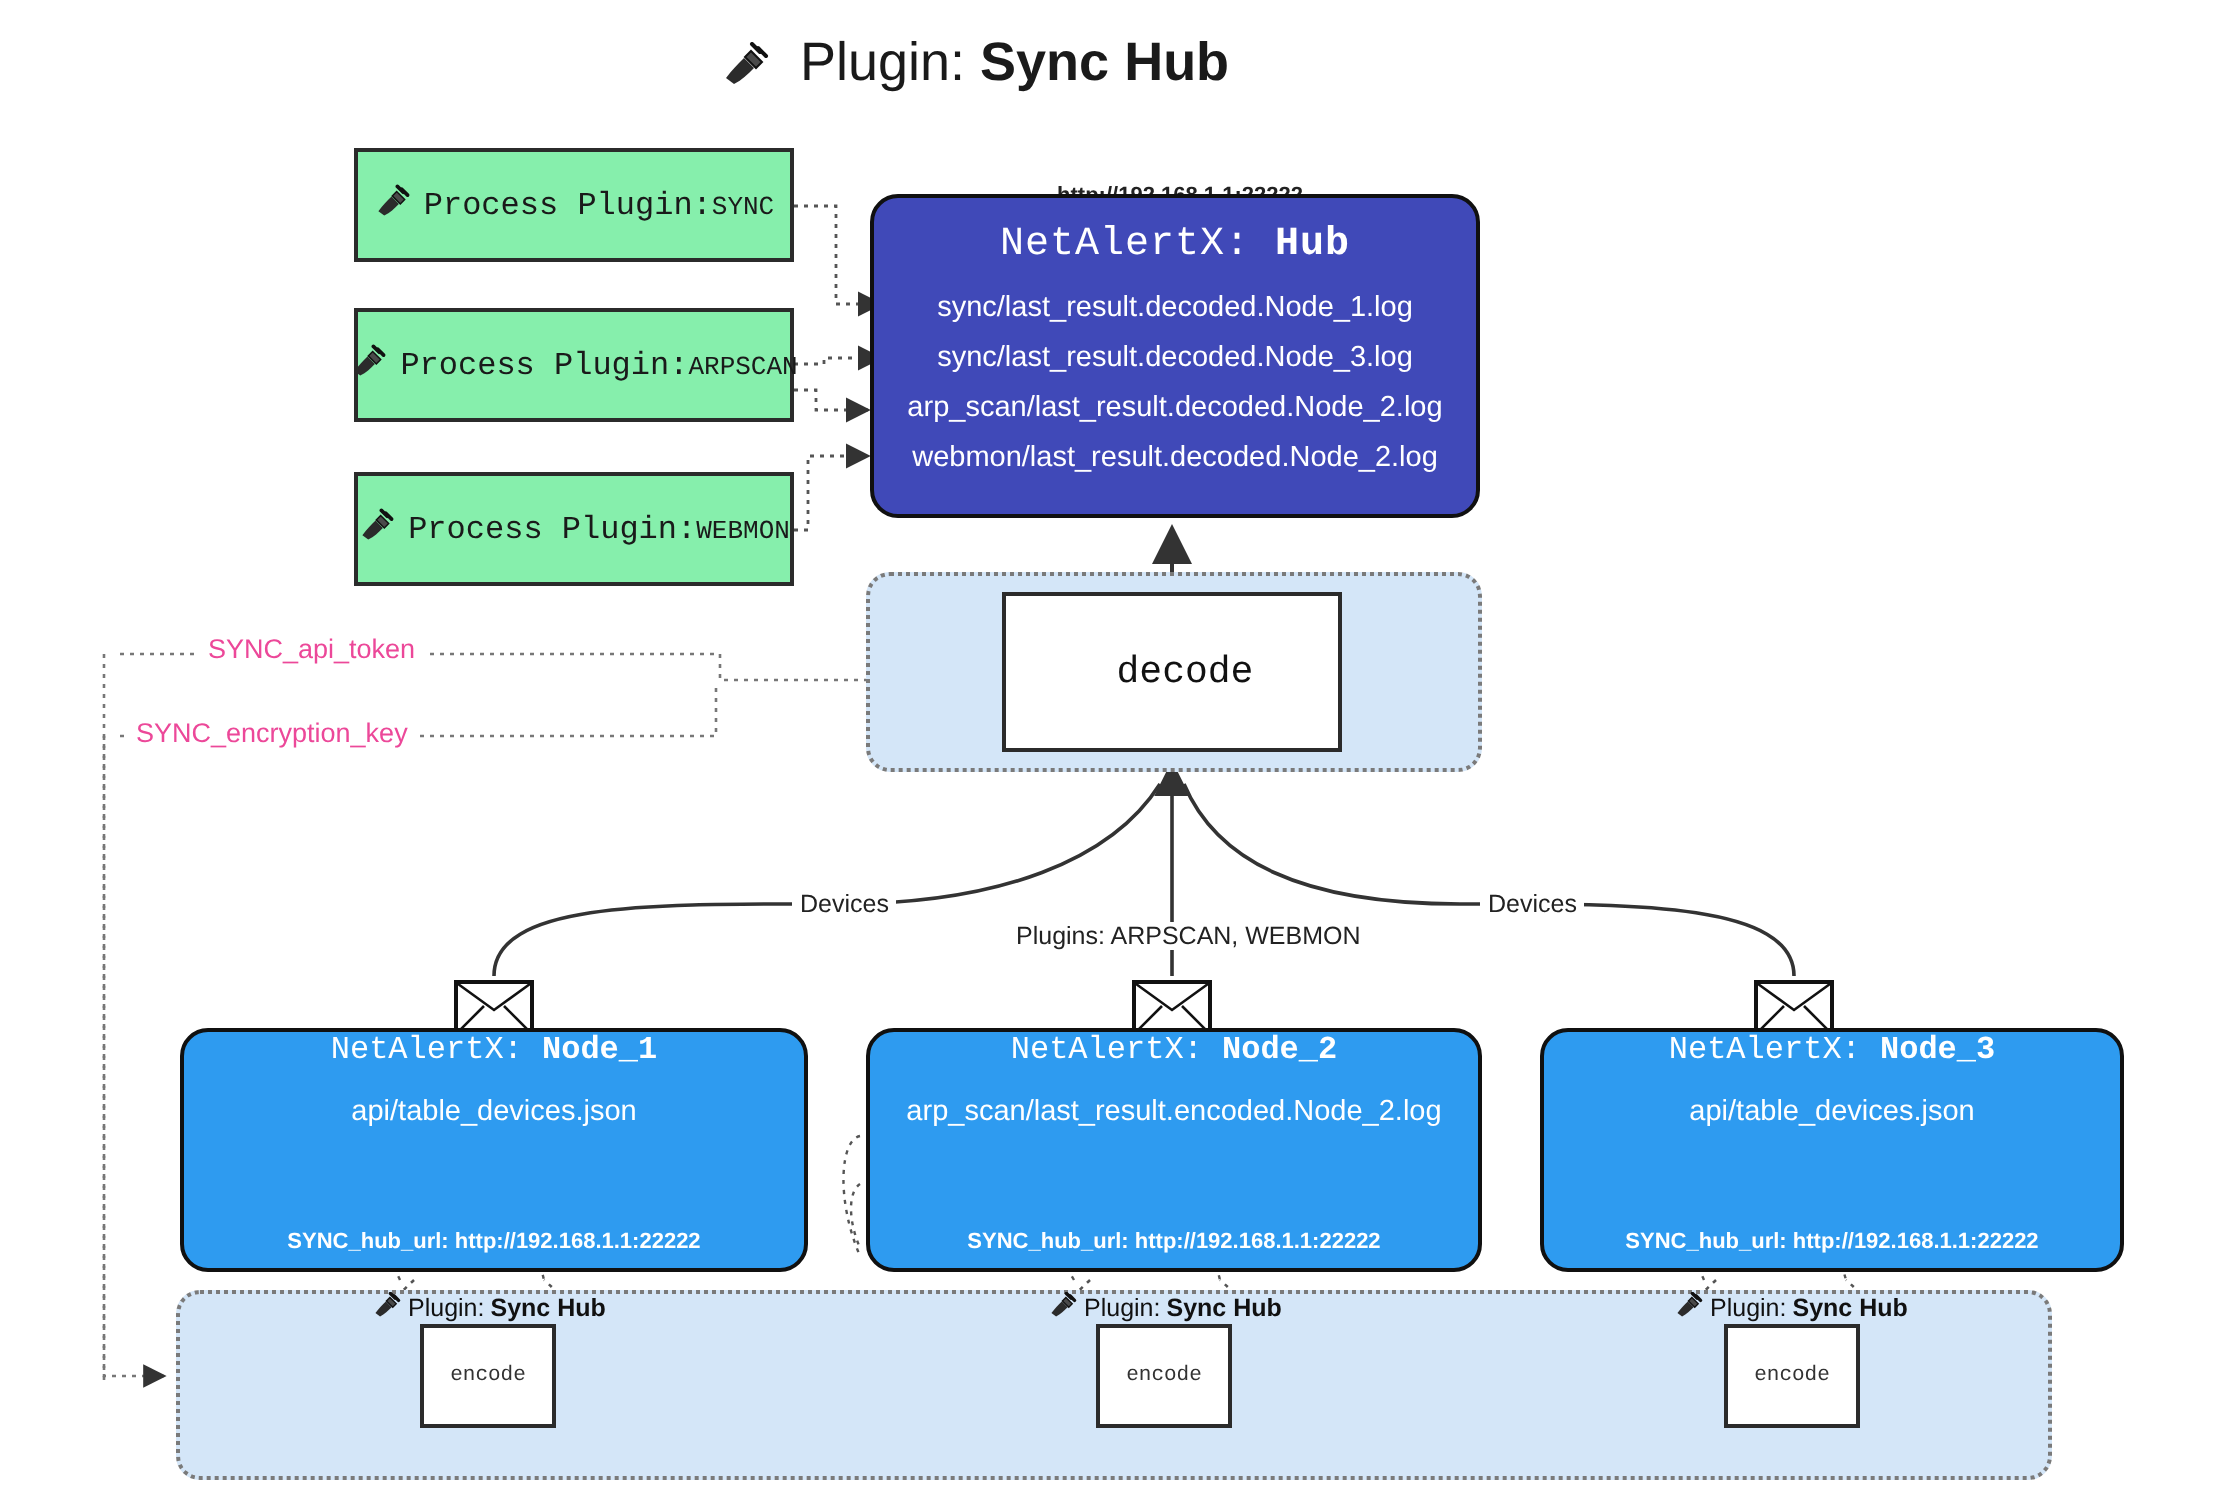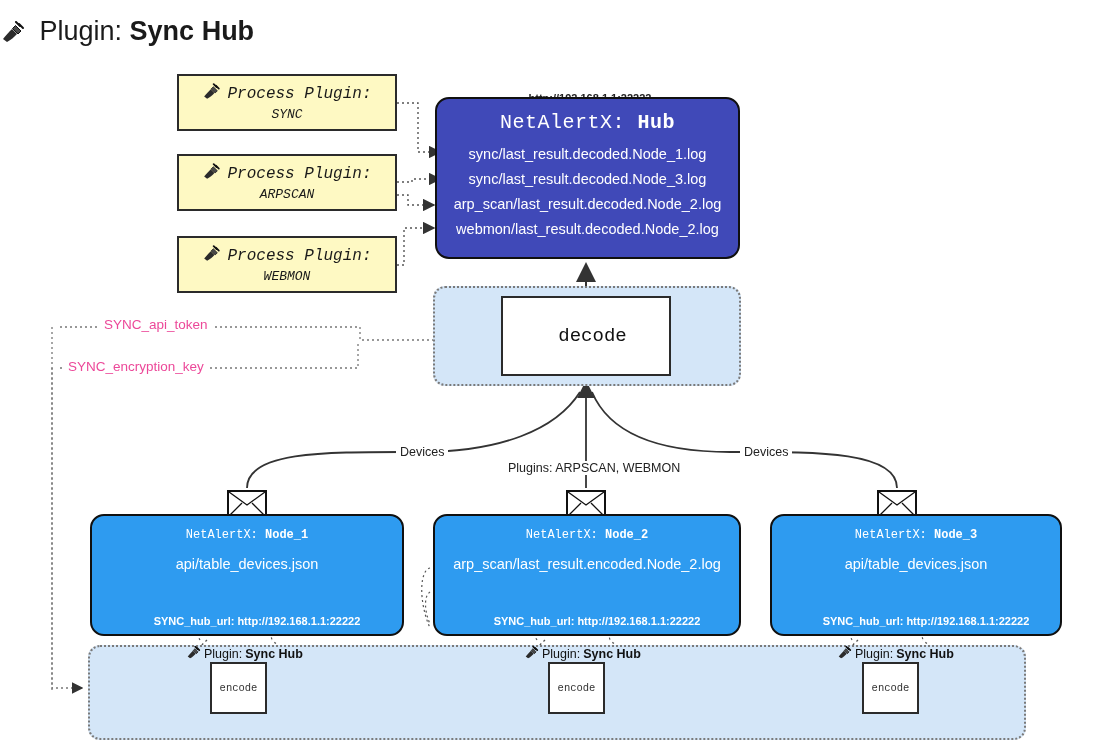--- a/index.html
+++ b/index.html
@@ -2,29 +2,29 @@
 <html><head>
 <meta charset="utf-8">
 <style>
   html,body{margin:0;padding:0;background:#ffffff;}
   body{width:1117px;height:754px;position:relative;overflow:hidden;
        font-family:"Liberation Sans",sans-serif;color:#1a1a1a;}
   .stage{position:absolute;inset:0;}
   svg.wires{position:absolute;left:0;top:0;width:1117px;height:754px;pointer-events:none;}
 
   
-  #title{position:absolute;left:0;top:16px;width:975px;text-align:left;
+  #title{position:absolute;left:0;top:16px;width:975px;text-align:center;
          font-size:27px;font-weight:400;color:#1a1a1a;}
   #title .t-bold{font-weight:bold;}
   .plugicon{display:inline-block;vertical-align:-3px;margin-right:6px;}
 
   
-  .procbox{position:absolute;background:#fef9c3;border:2px solid #2b2b2b;
-           box-sizing:border-box;display:flex;flex-direction:column;
-           align-items:center;justify-content:center;font-style:italic;}
+  .procbox{position:absolute;background:#86efac;border:2px solid #2b2b2b;
+           box-sizing:border-box;display:flex;flex-direction:row;
+           align-items:center;justify-content:center;}
   .procbox .l1{font-family:"Liberation Mono",monospace;font-size:16px;
                white-space:nowrap;display:flex;align-items:center;}
   .procbox .l2{font-family:"Liberation Mono",monospace;font-size:13px;margin-top:2px;}
 
   
   #huburl{position:absolute;left:455px;top:76px;width:270px;text-align:center;
           font-size:11px;font-weight:bold;color:#222;margin-top:16px;}
   #hub{position:absolute;left:435px;top:97px;width:305px;height:162px;
        background:#4049b8;border:2.5px solid #101010;border-radius:14px;
        box-sizing:border-box;color:#fff;}
@@ -44,34 +44,34 @@
 
   
   .keylabel{position:absolute;font-size:13.5px;color:#ec4899;background:#fff;padding:0 4px;white-space:nowrap;}
 
   
   .edgelabel{position:absolute;font-size:12.5px;color:#222;background:#fff;padding:0 4px;white-space:nowrap;}
 
   
   .node{position:absolute;background:#2e9bf0;border:2.5px solid #101010;border-radius:14px;
         box-sizing:border-box;color:#fff;overflow:hidden;}
-  .node .ntitle{font-family:"Liberation Mono",monospace;font-size:12px;text-align:center;margin-top:12px;}
+  .node .ntitle{font-family:"Liberation Mono",monospace;font-size:16px;text-align:center;}
   .node .ntitle b{font-weight:bold;}
   .node .nline{font-size:14.5px;text-align:center;white-space:nowrap;line-height:24px;color:#fff;}
-  .node .nfoot{position:absolute;left:10px;bottom:7px;width:100%;text-align:center;
+  .node .nfoot{position:absolute;left:0;bottom:7px;width:100%;text-align:center;
                font-size:11px;font-weight:bold;color:#fff;white-space:nowrap;}
   .node .nbody{margin-top:10px;}
 
   
   .env{position:absolute;width:40px;height:28px;background:#fff;border:2px solid #111;box-sizing:border-box;}
 
   
   #botwrap{position:absolute;left:88px;top:645px;width:938px;height:95px;
            background:#d4e6f8;border:2px dotted #7a7a7a;border-radius:12px;box-sizing:border-box;}
-  .encbox{position:absolute;width:57px;height:52px;background:#fff;border:2px solid #2b2b2b;
+  .encbox{position:absolute;width:68px;height:52px;background:#fff;border:2px solid #2b2b2b;
           box-sizing:border-box;display:flex;align-items:center;justify-content:center;
           font-family:"Liberation Mono",monospace;font-size:10.5px;color:#333;}
   .plugcap{position:absolute;font-size:12.5px;color:#111;white-space:nowrap;display:flex;align-items:center;}
   .plugcap b{font-weight:bold;margin-left:3px;}
   .plugcap .plugicon{margin-right:3px;}
 </style>
 </head>
 <body>
 
 <div class="stage">

